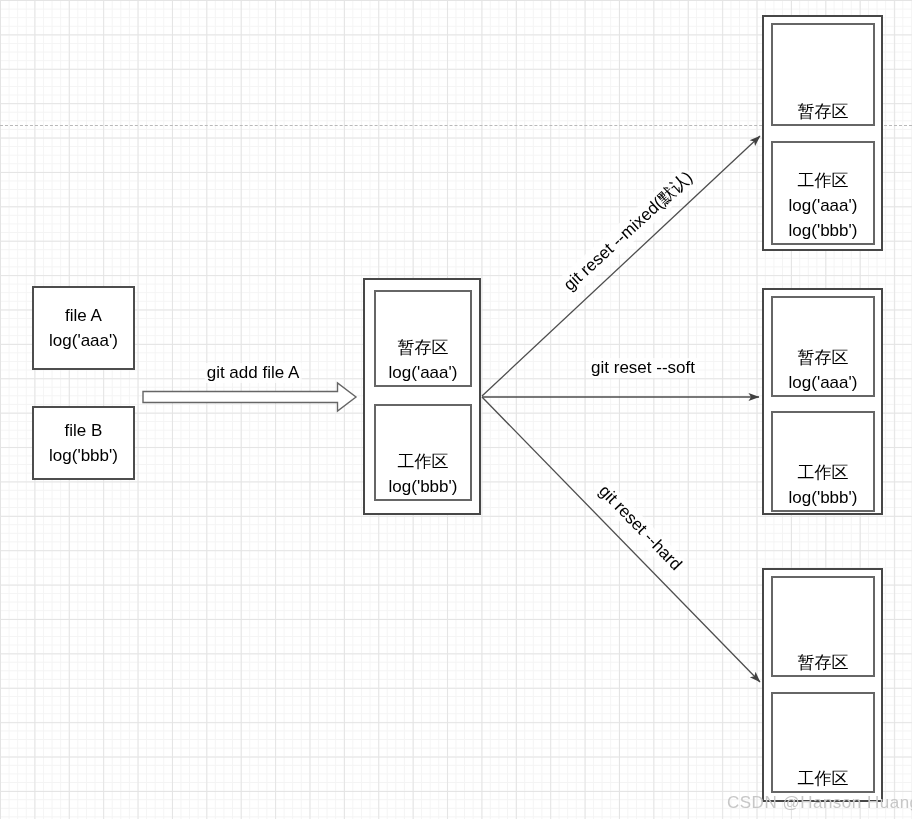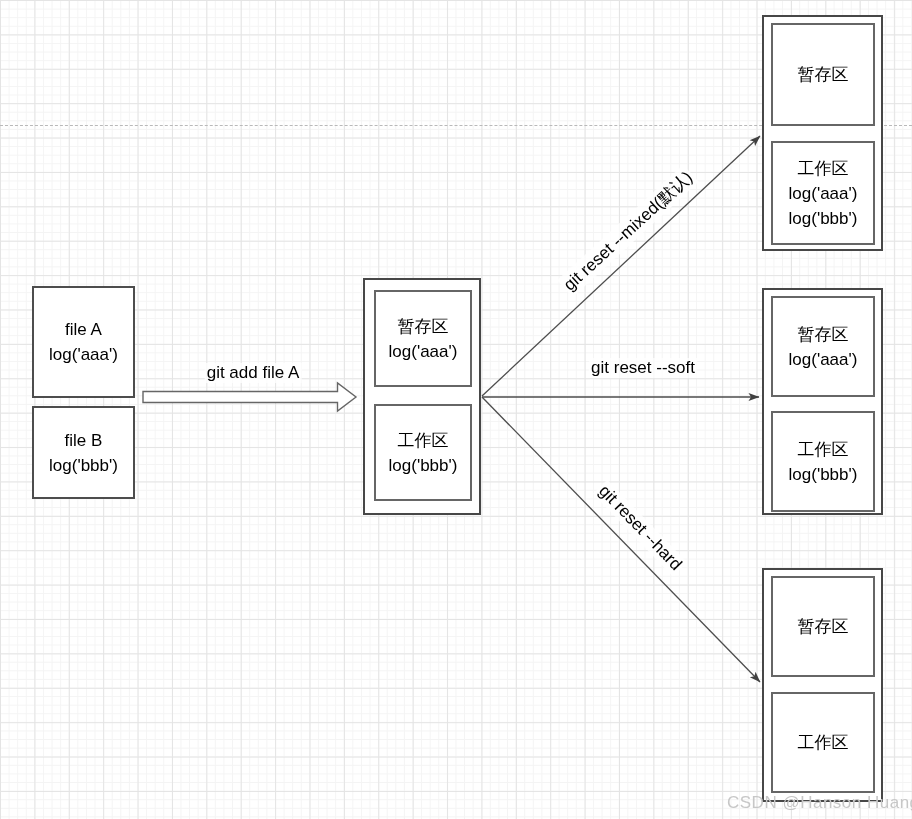--- a/index.html
+++ b/index.html
@@ -20,46 +20,46 @@
   .page-break{
     position:absolute;left:0;top:125px;width:912px;height:0;
     border-top:1px dashed #b9b9b9;z-index:1;
   }
   .node{
     position:absolute;box-sizing:border-box;background:#fff;
     display:flex;flex-direction:column;align-items:center;justify-content:center;
     text-align:center;font-size:17px;line-height:25px;z-index:3;
   }
   .outer{border:2px solid #474747;z-index:2;}
-  .inner{border:2px solid #666666;}
+  .inner{border:2px solid #666666;justify-content:flex-end;}
   .file{border:2px solid #4d4d4d;}
   .arrows{position:absolute;left:0;top:0;z-index:4;pointer-events:none;}
   .arrow-label{
     position:absolute;z-index:5;font-size:17px;white-space:nowrap;
     transform:translate(-50%,-50%);
     background:rgba(255,255,255,0.75);padding:0 2px;
   }
   .watermark{
     position:absolute;left:727px;top:793px;z-index:6;
     font-size:17px;color:#c7c7c7;white-space:nowrap;letter-spacing:0.5px;
   }
   .ln{width:100%;}
 </style>
 </head>
 <body>
 
 <div class="canvas">
 
   <div class="page-break"></div>
 
-  <div class="node file" style="left:32px;top:286px;width:103px;height:112px">
+  <div class="node file" style="left:32px;top:286px;width:103px;height:84px">
     <div class="ln">file A</div>
     <div class="ln">log('aaa')</div>
   </div>
-  <div class="node file" style="left:32px;top:406px;width:103px;height:93px">
+  <div class="node file" style="left:32px;top:406px;width:103px;height:74px">
     <div class="ln">file B</div>
     <div class="ln">log('bbb')</div>
   </div>
 
   <div class="node outer" style="left:363px;top:278px;width:118px;height:237px"></div>
   <div class="node inner" style="left:374px;top:290px;width:98px;height:97px">
     <div class="ln">暂存区</div>
     <div class="ln">log('aaa')</div>
   </div>
   <div class="node inner" style="left:374px;top:404px;width:98px;height:97px">

